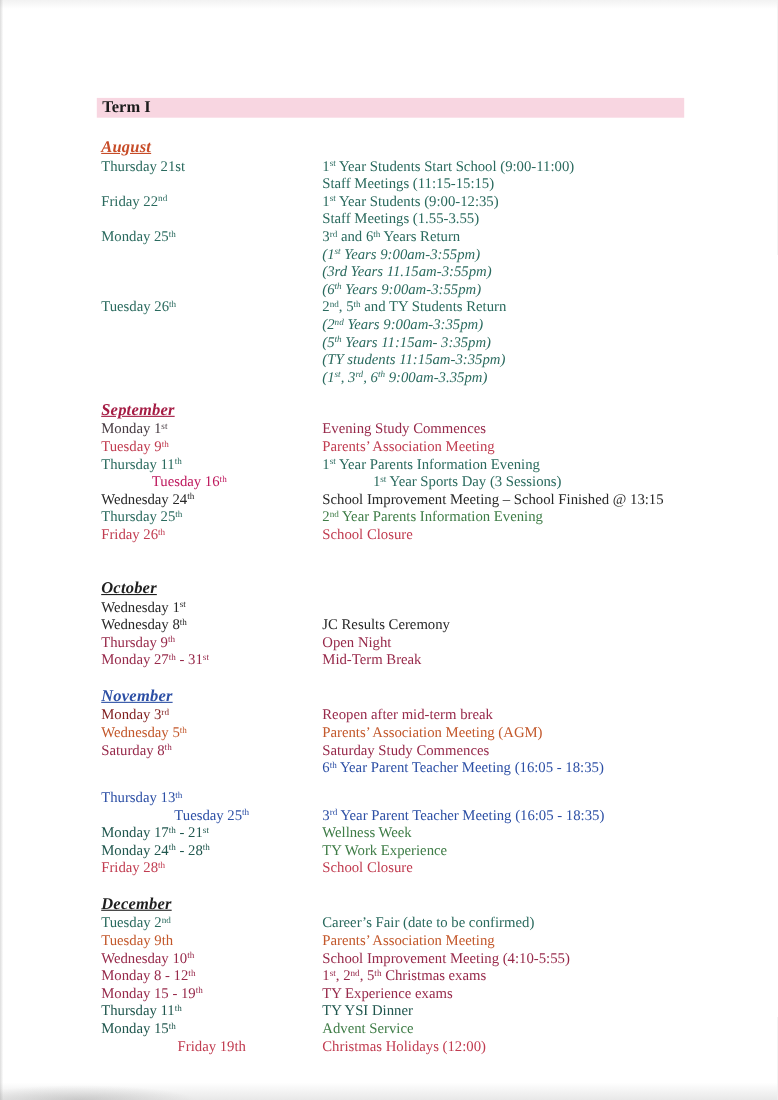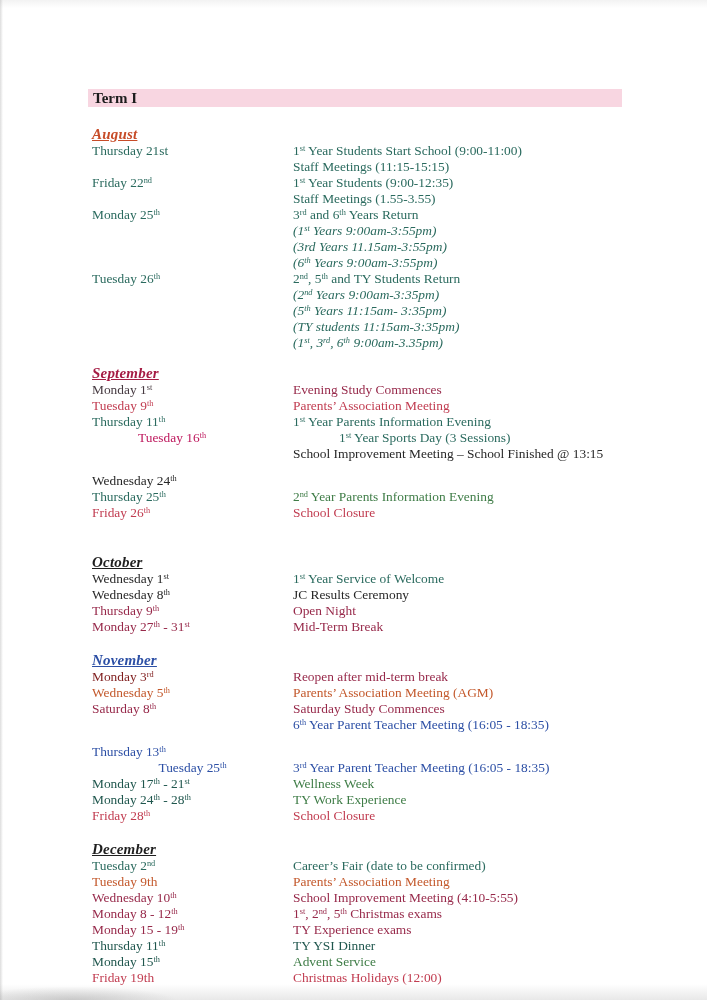--- a/index.html
+++ b/index.html
@@ -127,39 +127,38 @@
             </div>
             <div class="row">
               <div class="date-col" style="color: rgb(42, 106, 94);">Thursday 11<sup>th</sup></div>
               <div class="event-col" style="color: rgb(42, 106, 94);">1<sup>st</sup> Year Parents Information Evening</div>
             </div>
             <div class="row">
               <div class="date-col" style="color: #be185d; margin-left: 46px;">Tuesday 16<sup>th</sup></div>
               <div class="event-col" style="color: rgb(42, 106, 94);">1<sup>st</sup> Year Sports Day (3 Sessions)</div>
             </div>
             <div class="row">
-              <div class="date-col" style="color: rgb(39, 39, 39); margin-top: 27px;">Wednesday 24<sup>th</sup></div>
+              <div class="date-col" style="color: rgb(39, 39, 39);">Wednesday 24<sup>th</sup></div>
               <div class="event-col" style="color: rgb(39, 39, 39);">School Improvement Meeting – School Finished @ 13:15</div>
             </div>
             <div class="row">
               <div class="date-col" style="color: rgb(42, 106, 94);">Thursday 25<sup>th</sup></div>
               <div class="event-col" style="color: rgb(62, 124, 70);">2<sup>nd</sup> Year Parents Information Evening</div>
             </div>
             <div class="row">
               <div class="date-col" style="color: rgb(193, 60, 80);">Friday 26<sup>th</sup></div>
               <div class="event-col" style="color: rgb(193, 60, 80);">School Closure</div>
             </div>
           </div>
         </div>
         <div class="section" style="margin-top: 32px;">
           <div><span class="month-title" style="color: rgb(31, 31, 31);">October</span></div>
           <div class="rows">
             <div class="row">
               <div class="date-col" style="color: rgb(39, 39, 39);">Wednesday 1<sup>st</sup></div>
-              <div class="event-col" style="color: rgb(42, 106, 94);">1<sup>st</sup> Year Service of Welcome</div>
             </div>
             <div class="row">
               <div class="date-col" style="color: rgb(39, 39, 39);">Wednesday 8<sup>th</sup></div>
               <div class="event-col" style="color: rgb(39, 39, 39);">JC Results Ceremony</div>
             </div>
             <div class="row">
               <div class="date-col" style="color: rgb(151, 41, 74);">Thursday 9<sup>th</sup></div>
               <div class="event-col" style="color: rgb(151, 41, 74);">Open Night</div>
             </div>
             <div class="row">
@@ -230,20 +229,20 @@
             </div>
             <div class="row">
               <div class="date-col" style="color: rgb(31, 86, 77);">Thursday 11<sup>th</sup></div>
               <div class="event-col" style="color: rgb(31, 86, 77);">TY YSI Dinner</div>
             </div>
             <div class="row">
               <div class="date-col" style="color: rgb(31, 86, 77);">Monday 15<sup>th</sup></div>
               <div class="event-col" style="color: rgb(62, 124, 70);">Advent Service</div>
             </div>
             <div class="row">
-              <div class="date-col" style="color: rgb(193, 60, 80);">Friday 19th</div>
+              <div class="date-col" style="color: rgb(193, 60, 80); text-align: center;">Friday 19th</div>
               <div class="event-col" style="color: rgb(193, 60, 80);">Christmas Holidays (12:00)</div>
             </div>
           </div>
         </div>
       </div>
   </div>
 </div>
 
 </body></html>

